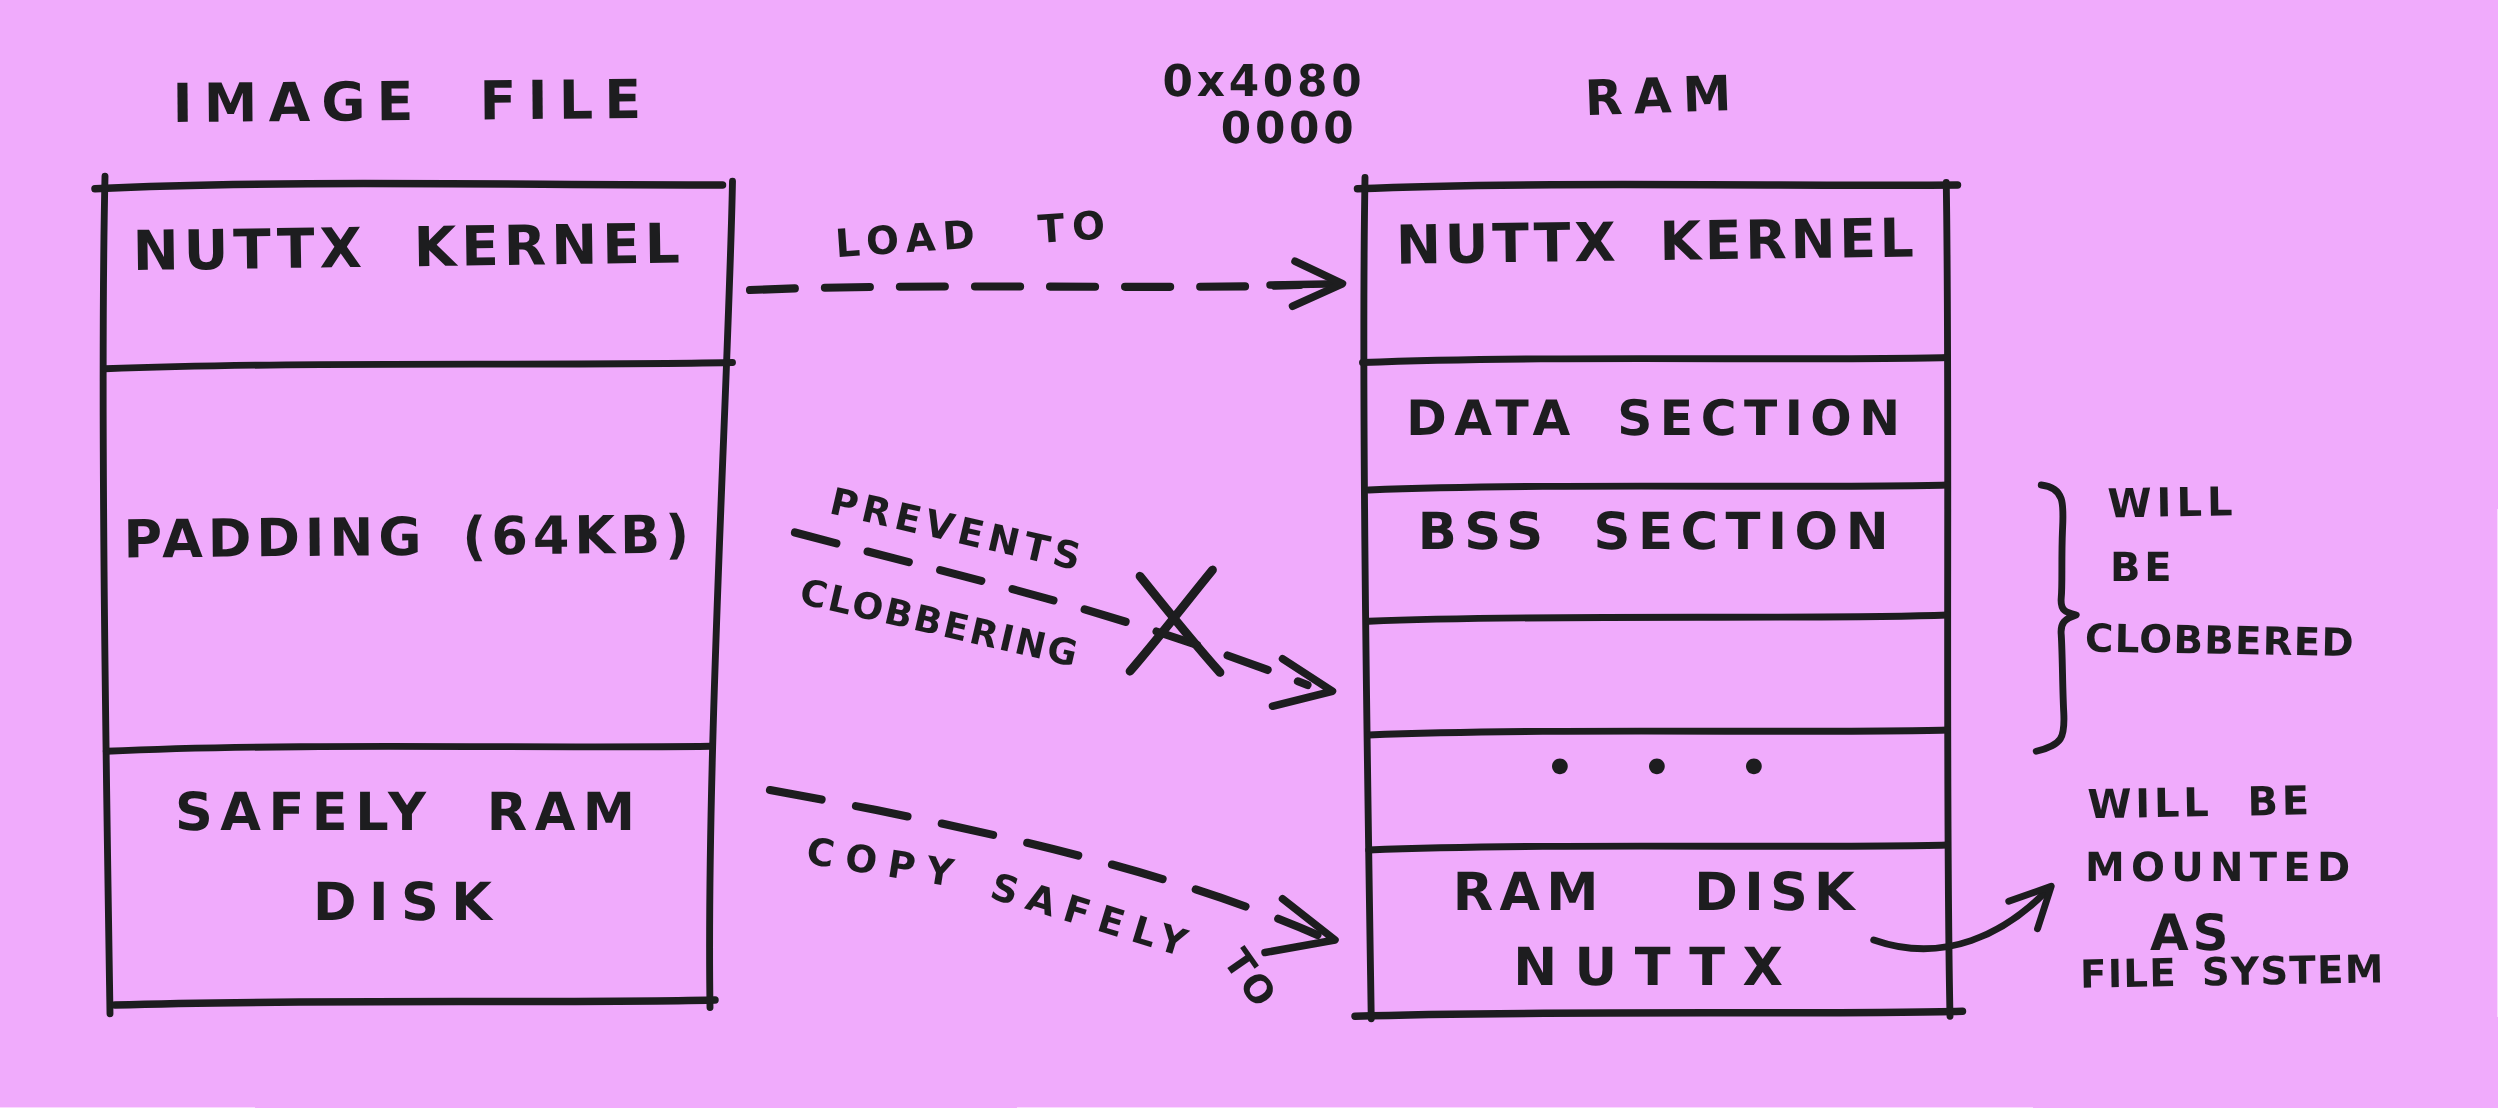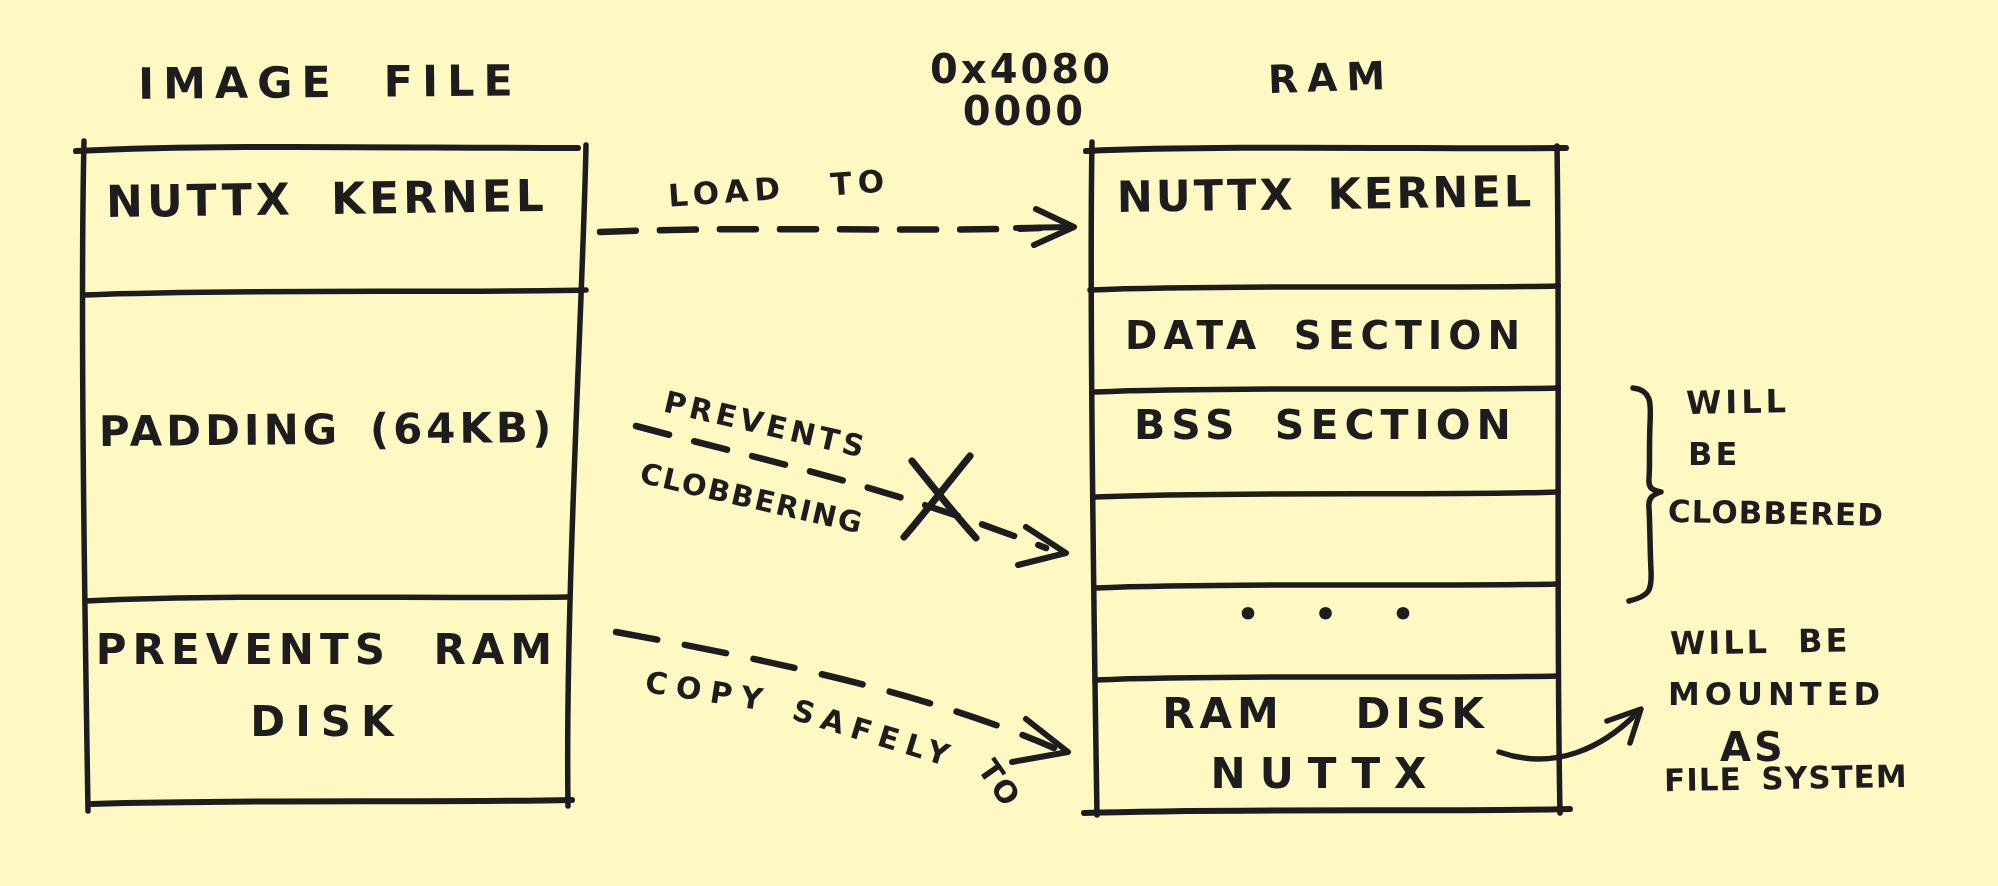--- a/index.html
+++ b/index.html
@@ -7,21 +7,21 @@
     padding: 0;
     background: #ffffff;
     width: 1998px;
     height: 886px;
     overflow: hidden;
   }
   .canvas {
     position: relative;
     width: 1998px;
     height: 886px;
-    background: #fef9c3;
+    background: #f0abfc;
     font-family: "DejaVu Sans", sans-serif;
     color: #1d1d1f;
   }
   svg.strokes {
     position: absolute;
     inset: 0;
   }
   svg.strokes path {
     fill: none;
     stroke: #1d1d1f;
@@ -105,30 +105,30 @@
     <g>
       <path d="M1499 752 C 1556 772, 1604 746, 1636 714" stroke-width="5.5"></path>
       <path d="M1607 721 L 1641 709 L 1630 743" stroke-width="5.5"></path>
     </g>
   </svg>
 
   <div class="label" style="left:138px; top:60px; font-size:43px; letter-spacing:9px; word-spacing:20px; transform:rotate(-0.5deg);">IMAGE FILE</div>
 
   <div class="label" style="left:1268px; top:58px; font-size:39px; letter-spacing:9px; transform:rotate(-2deg);">RAM</div>
 
-  <div class="label addr" style="left:930px; top:48px; width:160px; font-size:40px; letter-spacing:3px;text-align:right;">
+  <div class="label addr" style="left:930px; top:48px; width:160px; font-size:35px; letter-spacing:3px;text-align:right;">
     <span>0x4080</span>
     <span style="padding-right:4px;">0000</span>
   </div>
 
   <div class="label boxwide-left" style="top:176px; font-size:44px; letter-spacing:4px; word-spacing:18px; transform:rotate(-0.8deg);">NUTTX KERNEL</div>
 
   <div class="label boxwide-left" style="top:408px; font-size:42px; letter-spacing:4px; word-spacing:10px; transform:rotate(-0.5deg);">PADDING (64KB)</div>
 
-  <div class="label boxwide-left" style="top:628px; font-size:42px; letter-spacing:6px; word-spacing:22px;">PREVENTS RAM</div>
+  <div class="label boxwide-left" style="top:628px; font-size:42px; letter-spacing:6px; word-spacing:22px;">SAFELY RAM</div>
   <div class="label boxwide-left" style="top:700px; font-size:42px; letter-spacing:10px;">DISK</div>
 
   <div class="label boxwide-ram" style="top:172px; font-size:43px; letter-spacing:3px; word-spacing:14px; transform:rotate(-0.8deg);">NUTTX KERNEL</div>
 
   <div class="label boxwide-ram" style="top:316px; font-size:39px; letter-spacing:6px; word-spacing:12px;">DATA SECTION</div>
 
   <div class="label boxwide-ram" style="top:404px; font-size:41px; letter-spacing:6px; word-spacing:14px;">BSS SECTION</div>
 
 
   <div class="label boxwide-ram" style="top:596px; font-size:36px; word-spacing:42px;">• • •</div>

